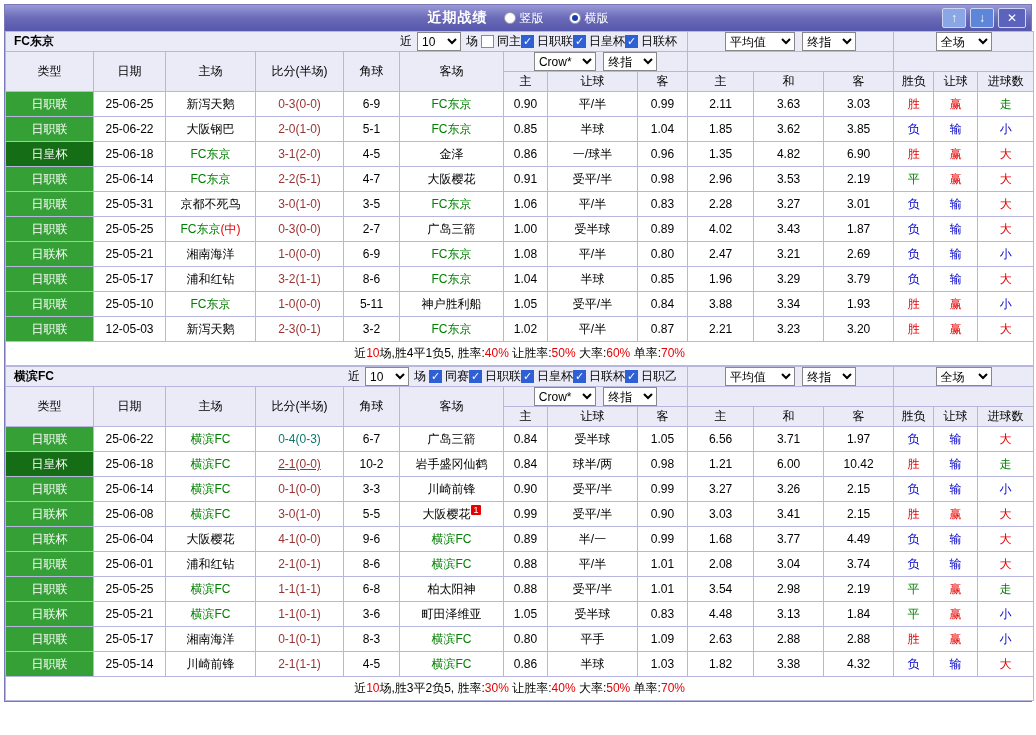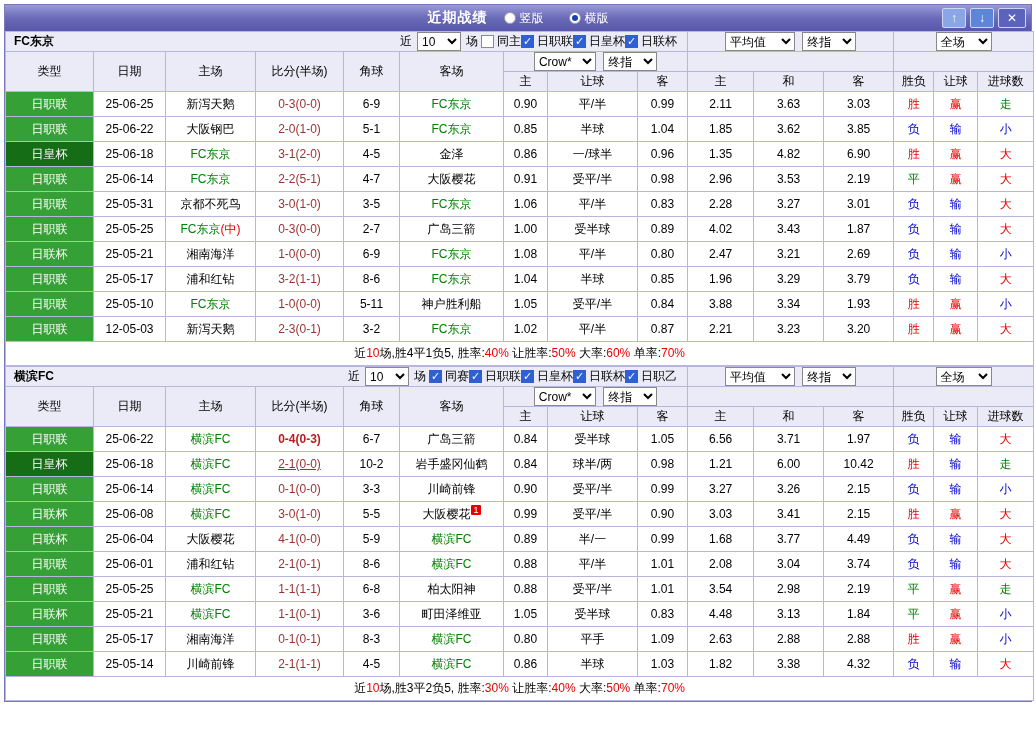--- a/index.html
+++ b/index.html
@@ -407,21 +407,21 @@
         <th class="sub-col">胜负</th>
         <th class="sub-col">让球</th>
         <th class="sub-col">进球数</th>
       </tr>
     </thead>
     <tbody class="rows-body">
           <tr>
             <td class="type-cell" style="background: rgb(53, 160, 53);">日职联</td>
             <td>25-06-22</td>
             <td><span style="color: rgb(0, 128, 0);">横滨FC</span></td>
-            <td style="color: #b91c1c; font-weight: bold;">0-4(0-3)</td>
+            <td style="color: #0f766e;">0-4(0-3)</td>
             <td>6-7</td>
             <td><span>广岛三箭</span></td>
             <td>0.84</td>
             <td>受半球</td>
             <td>1.05</td>
             <td>6.56</td>
             <td>3.71</td>
             <td>1.97</td>
             <td style="color: rgb(0, 0, 204);">负</td>
             <td style="color: rgb(0, 0, 204);">输</td>
@@ -476,21 +476,21 @@
             <td>2.15</td>
             <td style="color: rgb(230, 0, 0);">胜</td>
             <td style="color: rgb(230, 0, 0);">赢</td>
             <td style="color: rgb(230, 0, 0);">大</td>
           </tr>
           <tr>
             <td class="type-cell" style="background: rgb(53, 160, 53);">日联杯</td>
             <td>25-06-04</td>
             <td><span>大阪樱花</span></td>
             <td style="color: rgb(153, 51, 51);">4-1(0-0)</td>
-            <td>5-9</td>
+            <td>9-6</td>
             <td><span style="color: rgb(0, 128, 0);">横滨FC</span></td>
             <td>0.89</td>
             <td>半/一</td>
             <td>0.99</td>
             <td>1.68</td>
             <td>3.77</td>
             <td>4.49</td>
             <td style="color: rgb(0, 0, 204);">负</td>
             <td style="color: rgb(0, 0, 204);">输</td>
             <td style="color: rgb(230, 0, 0);">大</td>

